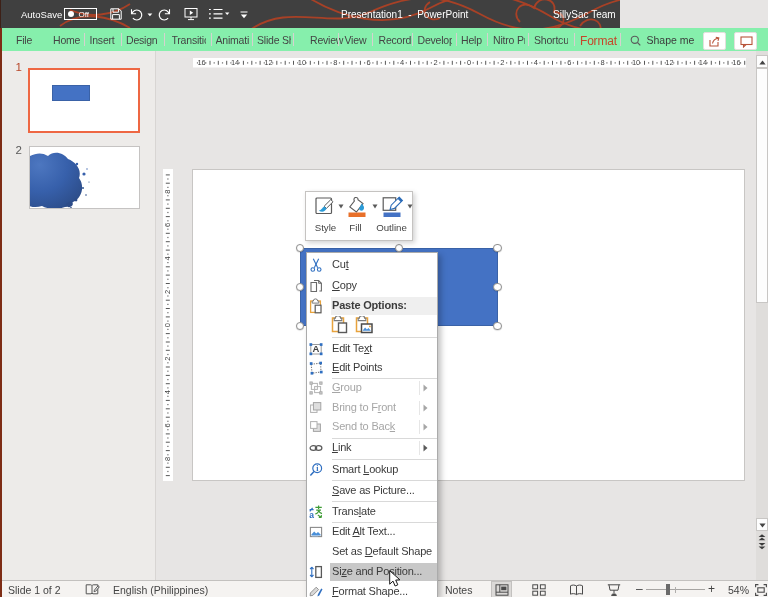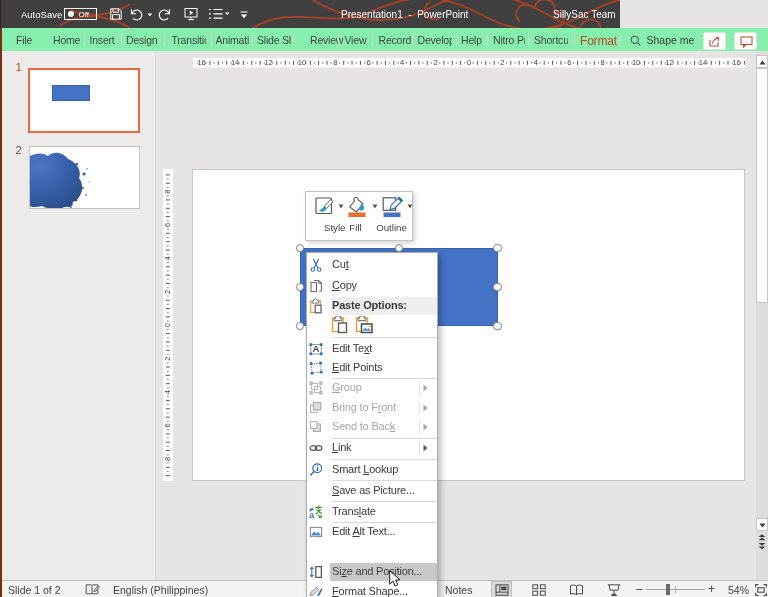--- a/index.html
+++ b/index.html
@@ -462,21 +462,21 @@
       </svg>
   <svg style="position:absolute;left:76px;top:4px" width="23" height="22" viewBox="0 0 23 22">
     <rect x="1.2" y="1.8" width="12.5" height="12.5" fill="none" stroke="#5a5a5a" stroke-width="1.2"></rect>
     <path d="M17.2 1.2 l3.2 3.2 -8 8 -4.3 1.1 1.1 -4.3 z" fill="#fff" stroke="#2b6cb8" stroke-width="1.1"></path>
     <path d="M17.2 1.2 l3.2 3.2 -1.6 1.6 -3.2 -3.2 z" fill="#2b6cb8"></path>
     <rect x="1.5" y="16.5" width="17" height="4.5" fill="#4472c4"></rect>
   </svg>
   <svg style="position:absolute;left:101.5px;top:12px" width="6" height="5" viewBox="0 0 6 5">
         <path d="M0.5 0.5 h5 L3 4.5 z" fill="#5a5a5a"></path>
       </svg>
-  <div style="position:absolute;left:0;top:30.5px;width:40px;text-align:right;font-size:9.7px;color:#444">Style</div>
+  <div style="position:absolute;left:0;top:30.5px;width:40px;text-align:center;font-size:9.7px;color:#444">Style</div>
   <div style="position:absolute;left:34px;top:30.5px;width:32px;text-align:center;font-size:9.7px;color:#444">Fill</div>
   <div style="position:absolute;left:66px;top:30.5px;width:40px;text-align:center;font-size:9.7px;color:#444">Outline</div>
 </div>
 
 <div style="position:absolute;left:305.5px;top:252px;width:132.5px;height:345px;background:#fff;border:1px solid #ababab;border-bottom:none;box-shadow:3px 3px 6px rgba(0,0,0,0.25);box-sizing:border-box;z-index:40"></div>
     <div style="position:absolute;left:332px;top:255.3px;height:19.4px;line-height:19.4px;font-size:11px;letter-spacing:-0.2px;color:#3b3b3b;white-space:nowrap;z-index:42">Cu<u>t</u></div>
     <div style="position:absolute;left:307.5px;top:257.0px;width:16px;height:16px;z-index:42"><svg width="16" height="16" viewBox="0 0 16 16">
         <g fill="none" stroke="#2f6fc1" stroke-width="1.1">
           <path d="M5.3 1.8 L9.7 10.8"></path>
           <path d="M10.7 1.8 L6.3 10.8"></path>
@@ -605,20 +605,21 @@
         </g>
       </svg></div>
     <div style="position:absolute;left:332px;top:522.3px;height:19.4px;line-height:19.4px;font-size:11px;letter-spacing:-0.2px;color:#3b3b3b;white-space:nowrap;z-index:42">Edit <u>A</u>lt Text...</div>
     <div style="position:absolute;left:307.5px;top:524.0px;width:16px;height:16px;z-index:42"><svg width="16" height="16" viewBox="0 0 16 16">
         <g fill="none">
           <rect x="2.4" y="3.4" width="11.2" height="9.2" stroke="#8a8a8a" stroke-width="1.1"></rect>
           <path d="M3.4 10.6 l2.8-3.2 2 2.2 1.8-1.6 2.6 2.6 v1 h-9.2 z" fill="#4a90d9"></path>
           <rect x="4" y="11" width="6" height="1.4" fill="#9fc2e8"></rect>
         </g>
       </svg></div>
+    <div style="position:absolute;left:332px;top:541.8px;height:19.4px;line-height:19.4px;font-size:11px;letter-spacing:-0.2px;color:#3b3b3b;white-space:nowrap;z-index:42">Set as <u>D</u>efault Shape</div>
     <div style="position:absolute;left:330px;top:562.6px;width:107px;height:18.4px;background:#c8c8c8;z-index:41"></div>
     <div style="position:absolute;left:332px;top:562.1px;height:19.4px;line-height:19.4px;font-size:11px;letter-spacing:-0.2px;color:#3b3b3b;white-space:nowrap;z-index:42">Si<u>z</u>e and Position...</div>
     <div style="position:absolute;left:307.5px;top:563.8px;width:16px;height:16px;z-index:42"><svg width="16" height="16" viewBox="0 0 16 16">
         <g fill="none">
           <path d="M3.8 3 v10 M3.8 3 l-1.7 2.1 M3.8 3 l1.7 2.1 M3.8 13 l-1.7 -2.1 M3.8 13 l1.7 -2.1" stroke="#2f6fc1" stroke-width="1.1"></path>
           <rect x="7.8" y="2.6" width="5.6" height="10.8" stroke="#595959" stroke-width="1.3" fill="#fff"></rect>
         </g>
       </svg></div>
     <div style="position:absolute;left:332px;top:581.6px;height:19.4px;line-height:19.4px;font-size:11px;letter-spacing:-0.2px;color:#3b3b3b;white-space:nowrap;z-index:42"><u>F</u>ormat Shape...</div>
     <div style="position:absolute;left:307.5px;top:583.3px;width:16px;height:16px;z-index:42"><svg width="16" height="16" viewBox="0 0 16 16">

